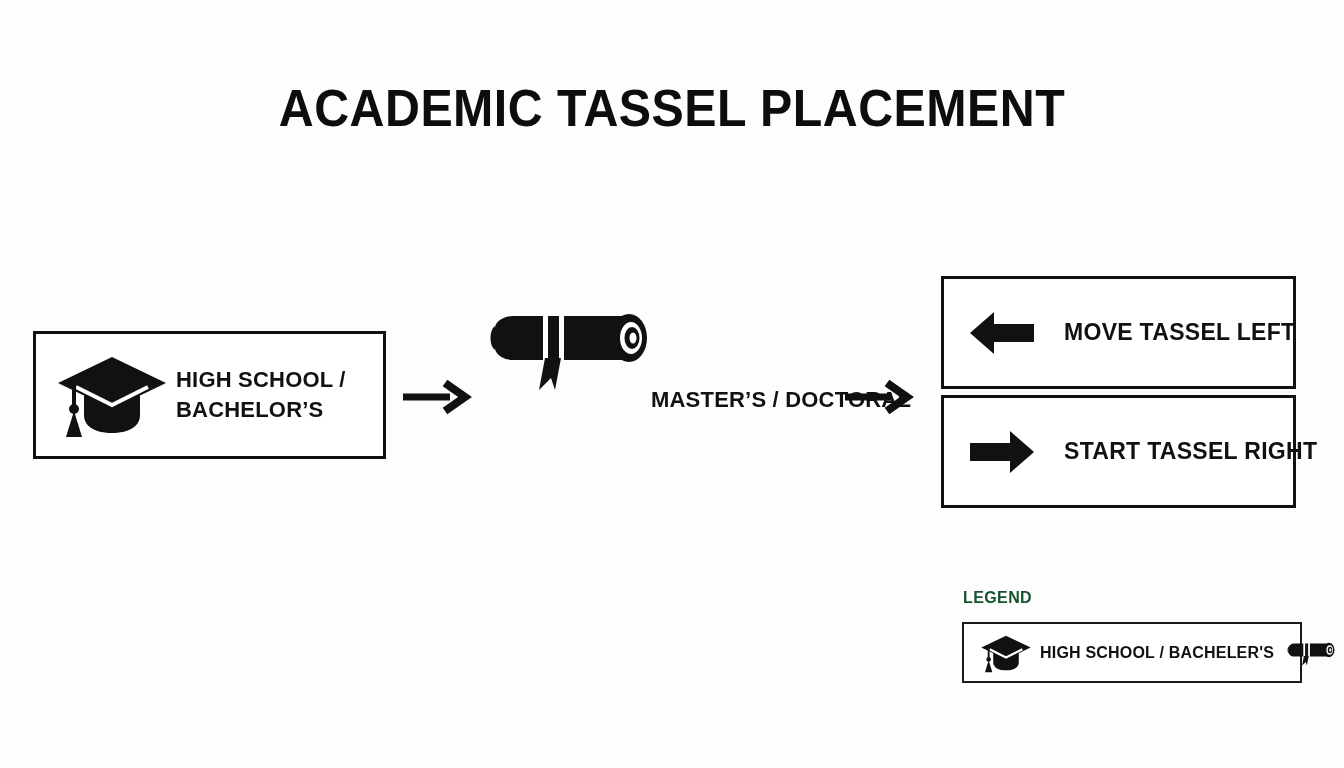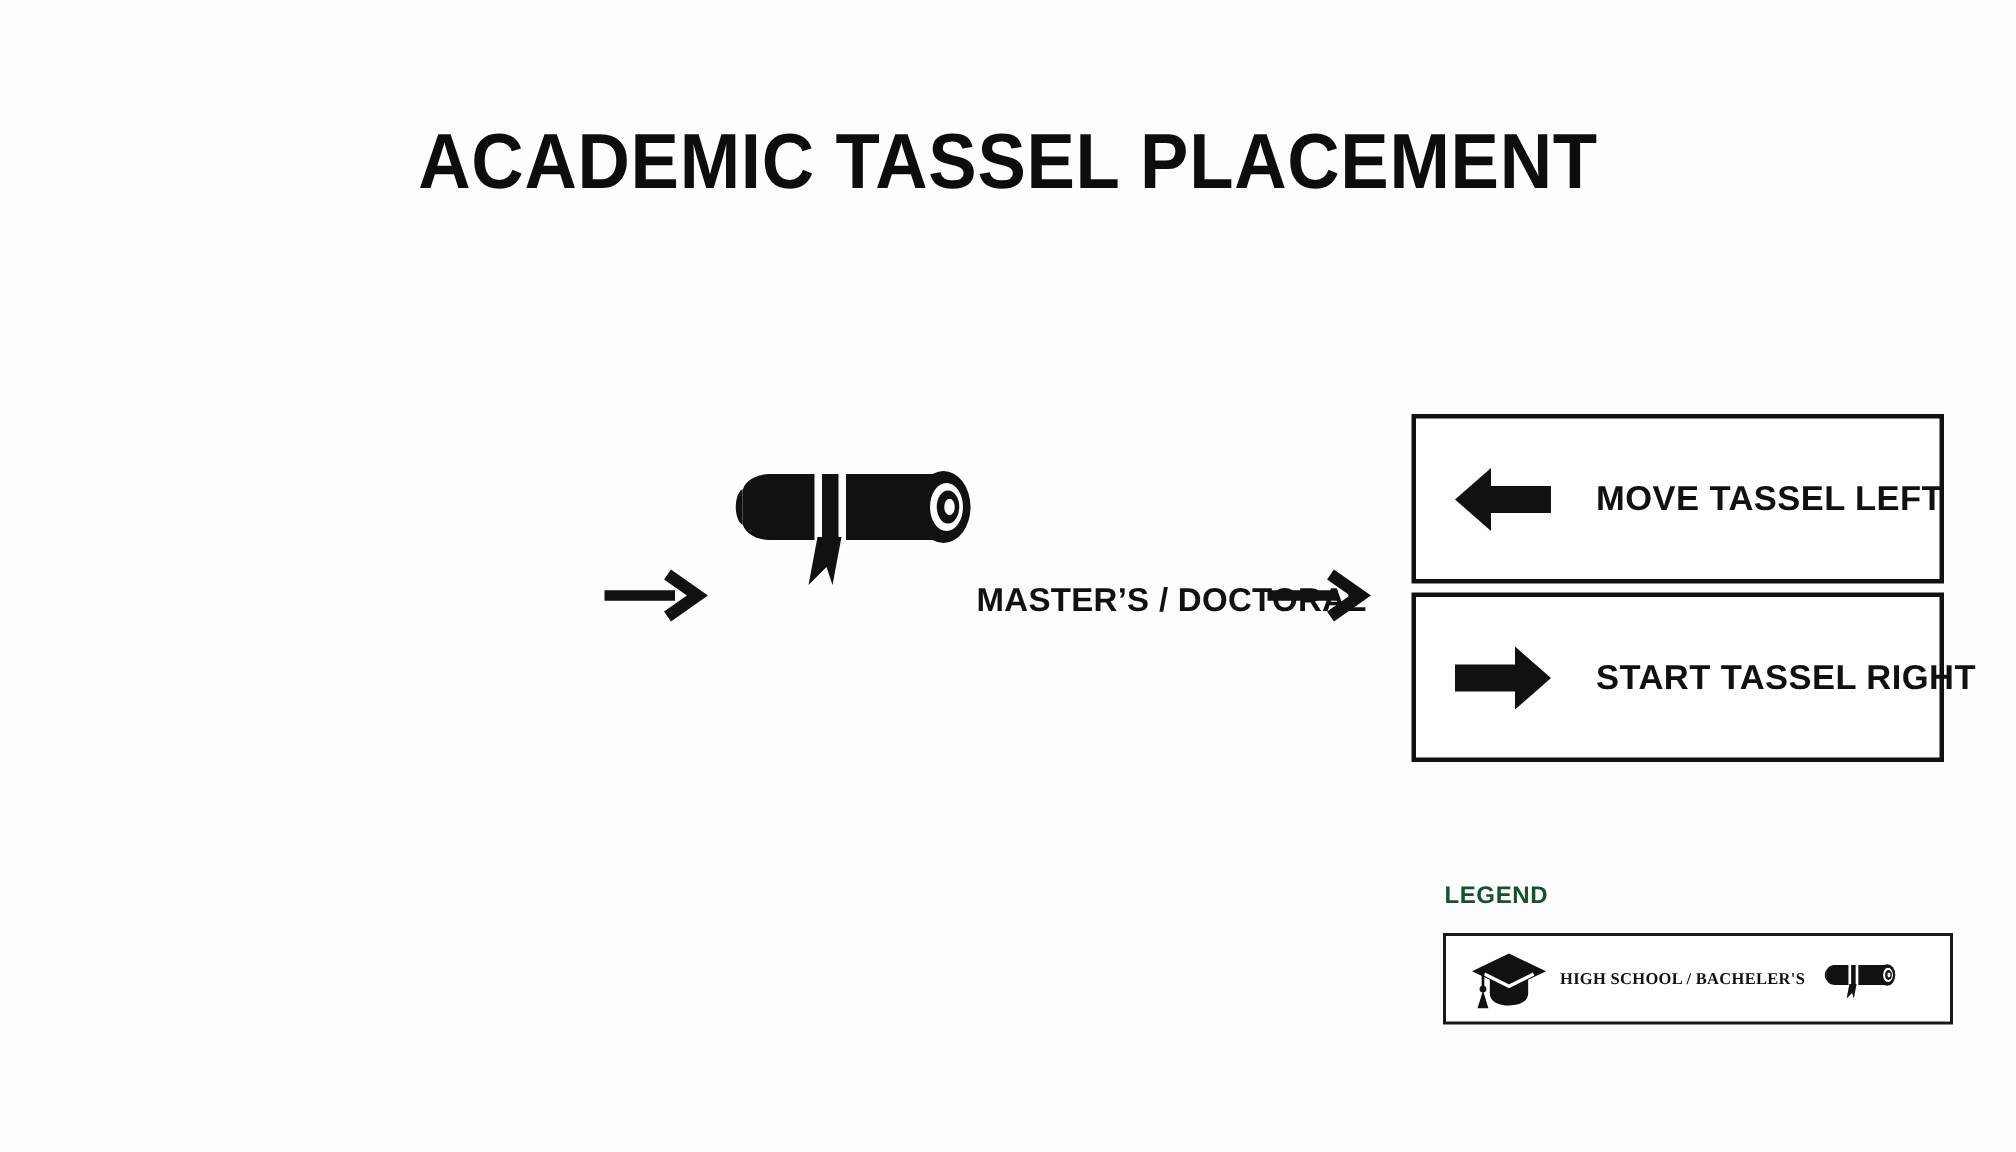--- a/index.html
+++ b/index.html
@@ -152,47 +152,64 @@
   }
   .legend-box .legend-cap {
     width: 56px;
     height: 44px;
     flex: 0 0 auto;
     display: flex;
     align-items: center;
     justify-content: center;
   }
   .legend-box .legend-label {
-    font-size: 11px;
+    font-size: 16px;
     font-weight: bold;
     color: #111111;
     letter-spacing: 0.2px;
     white-space: nowrap;
     margin-left: 6px;
-    font-family: Liberation Serif, serif;
   }
   .legend-box .legend-diploma {
     width: 56px;
     height: 30px;
     flex: 0 0 auto;
     margin-left: 10px;
     display: flex;
     align-items: center;
     justify-content: center;
   }
 
   svg { display: block; overflow: visible; }
 </style>
 </head>
 <body>
 
 <div id="canvas">
 
   <div class="title">ACADEMIC TASSEL PLACEMENT</div>
 
+  <div class="stage-box box-stage1">
+    <span class="cap-wrap">
+      <svg width="112" height="92" viewBox="0 0 112 92" aria-hidden="true">
+
+        <polygon points="56,8 110,34 56,60 2,34" fill="#111111"></polygon>
+
+        <path d="M28,42 L28,66 C28,78 40,84 56,84 C72,84 84,78 84,66 L84,42 L56,56 Z" fill="#111111"></path>
+
+        <polyline points="20,38 56,56 92,38" fill="none" stroke="#ffffff" stroke-width="4"></polyline>
+
+        <path d="M18,34 L18,58" stroke="#111111" stroke-width="4" fill="none"></path>
+
+        <circle cx="18" cy="60" r="5" fill="#111111"></circle>
+        <polygon points="18,62 26,88 10,88" fill="#111111"></polygon>
+      </svg>
+    </span>
+    <span class="stage-label">HIGH SCHOOL / BACHELOR’S</span>
+  </div>
 
   <span class="connector connector-1">
     <svg width="66" height="34" viewBox="0 0 66 34" aria-hidden="true">
       <rect x="0" y="13.5" width="47" height="7" fill="#111111"></rect>
       <polyline points="42,3 62,17 42,31" fill="none" stroke="#111111" stroke-width="8" stroke-linecap="butt" stroke-linejoin="miter"></polyline>
     </svg>
   </span>
 
   <span class="diploma-node">
     <svg width="170" height="100" viewBox="0 0 170 100" aria-hidden="true">

